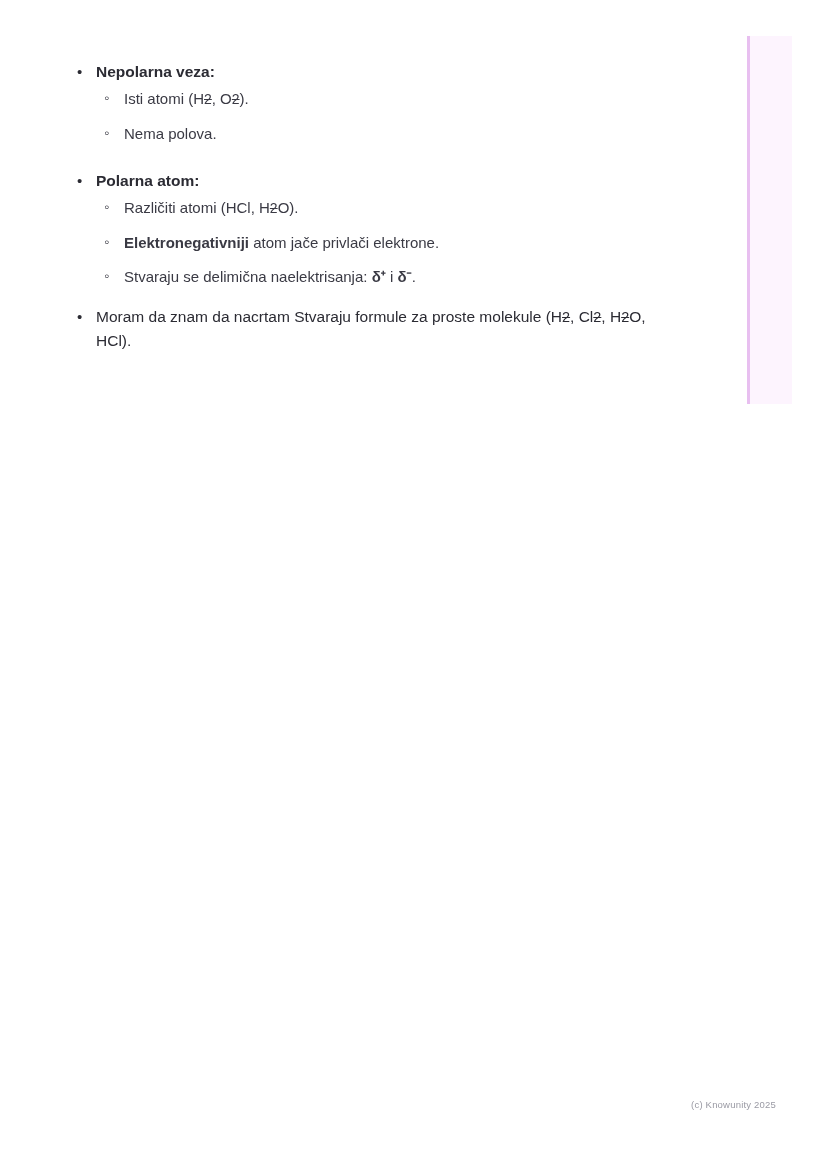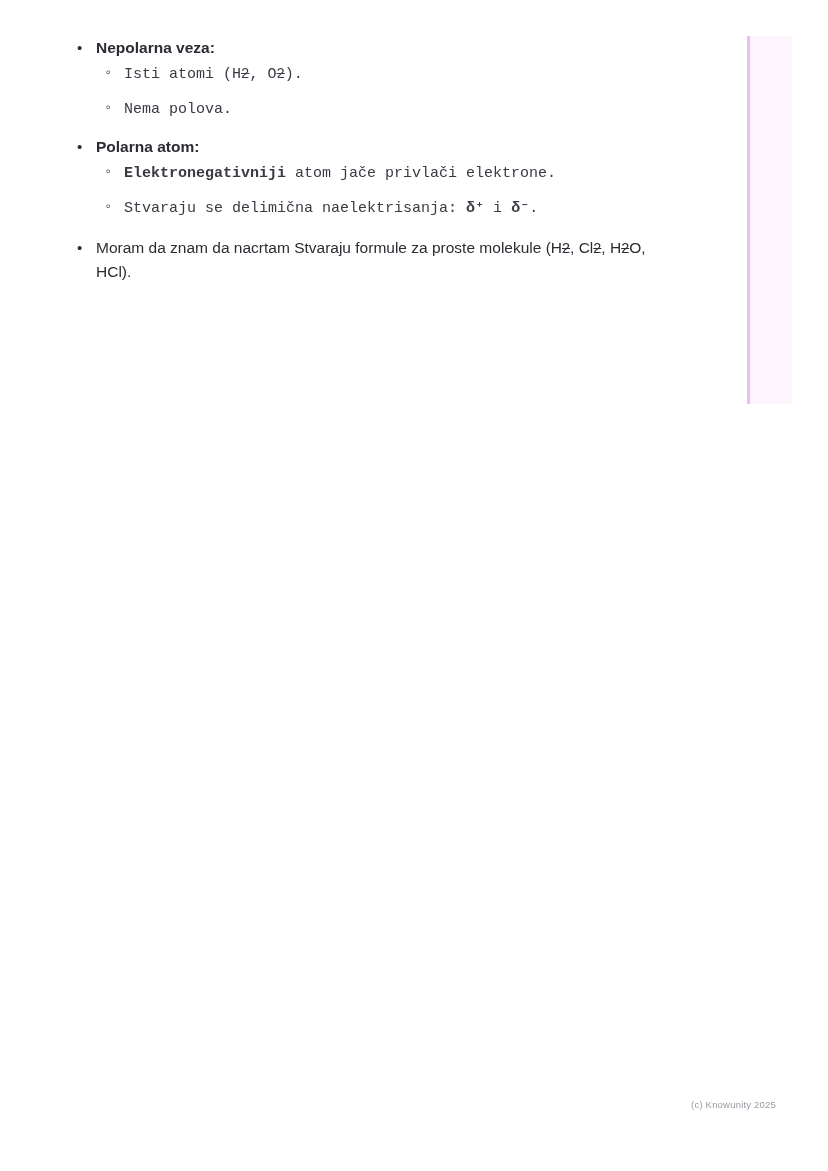--- a/index.html
+++ b/index.html
@@ -65,36 +65,35 @@
     margin: 4px 0 14px 0;
     padding: 0;
   }
   ul.level2 > li.bullet2 {
     position: relative;
     padding-left: 28px;
     margin-bottom: 12px;
     font-size: 15px;
     line-height: 1.5;
     color: #3a3a44;
-    font-family: Liberation Mono, monospace;
   }
   ul.level2 > li.bullet2::before {
     content: "◦";
     position: absolute;
     left: 8px;
     top: -1px;
     font-size: 15px;
     color: #3a3a44;
   }
 
   .strikenum {
     text-decoration: line-through;
     font-size: 0.93em;
   }
-  .bold { font-weight: bold; }
+  .bold { font-weight: bold; margin-top: 24px; }
 
   .para-block {
     margin-top: 16px;
   }
 
   .footer {
     position: absolute;
     right: 52px;
     bottom: 61px;
     font-size: 9.5px;
@@ -115,20 +114,21 @@
       <span class="b1-text bold">Nepolarna veza:</span>
       <ul class="level2">
         <li class="bullet2"><span>Isti atomi (H</span><span class="strikenum">2</span><span>, O</span><span class="strikenum">2</span><span>).</span></li>
         <li class="bullet2"><span>Nema polova.</span></li>
       </ul>
     </li>
 
     <li class="bullet1">
       <span class="b1-text bold">Polarna atom:</span>
       <ul class="level2">
+        <li class="bullet2"><span>Različiti atomi (HCl, H</span><span class="strikenum">2</span><span>O).</span></li>
         <li class="bullet2"><span class="bold">Elektronegativniji</span><span> atom jače privlači elektrone.</span></li>
         <li class="bullet2"><span>Stvaraju se delimična naelektrisanja: </span><span class="bold">δ⁺</span><span> i </span><span class="bold">δ⁻</span><span>.</span></li>
       </ul>
     </li>
 
     <li class="bullet1 para-block">
       <span>Moram da znam da nacrtam Stvaraju formule za proste molekule (H</span><span class="strikenum">2</span><span>, Cl</span><span class="strikenum">2</span><span>, H</span><span class="strikenum">2</span><span>O, HCl).</span>
     </li>
 
   </ul>

